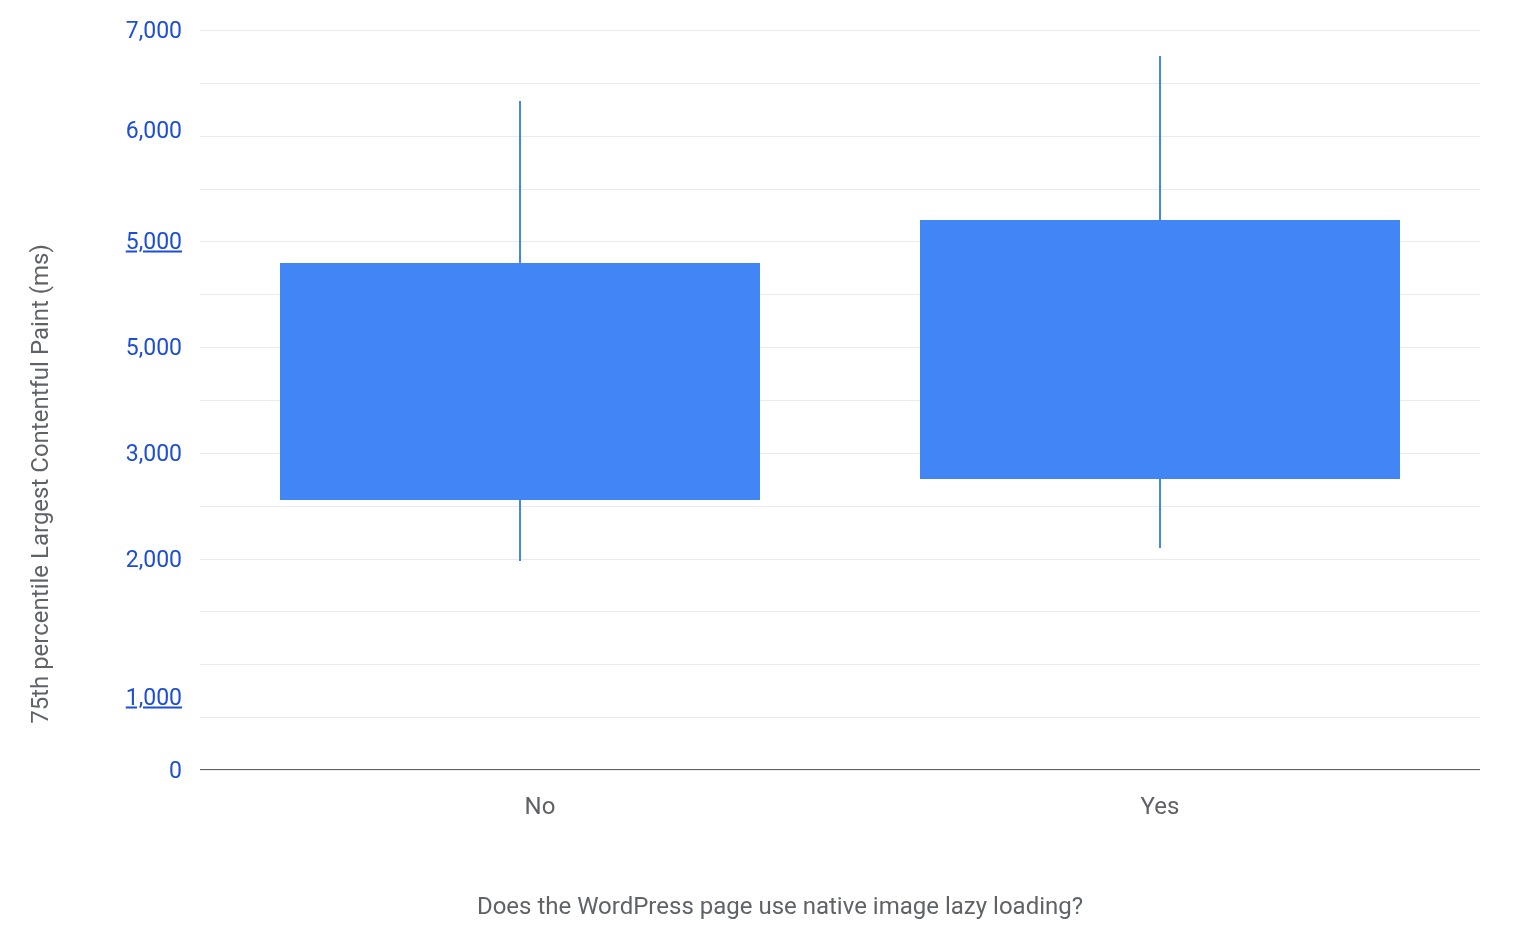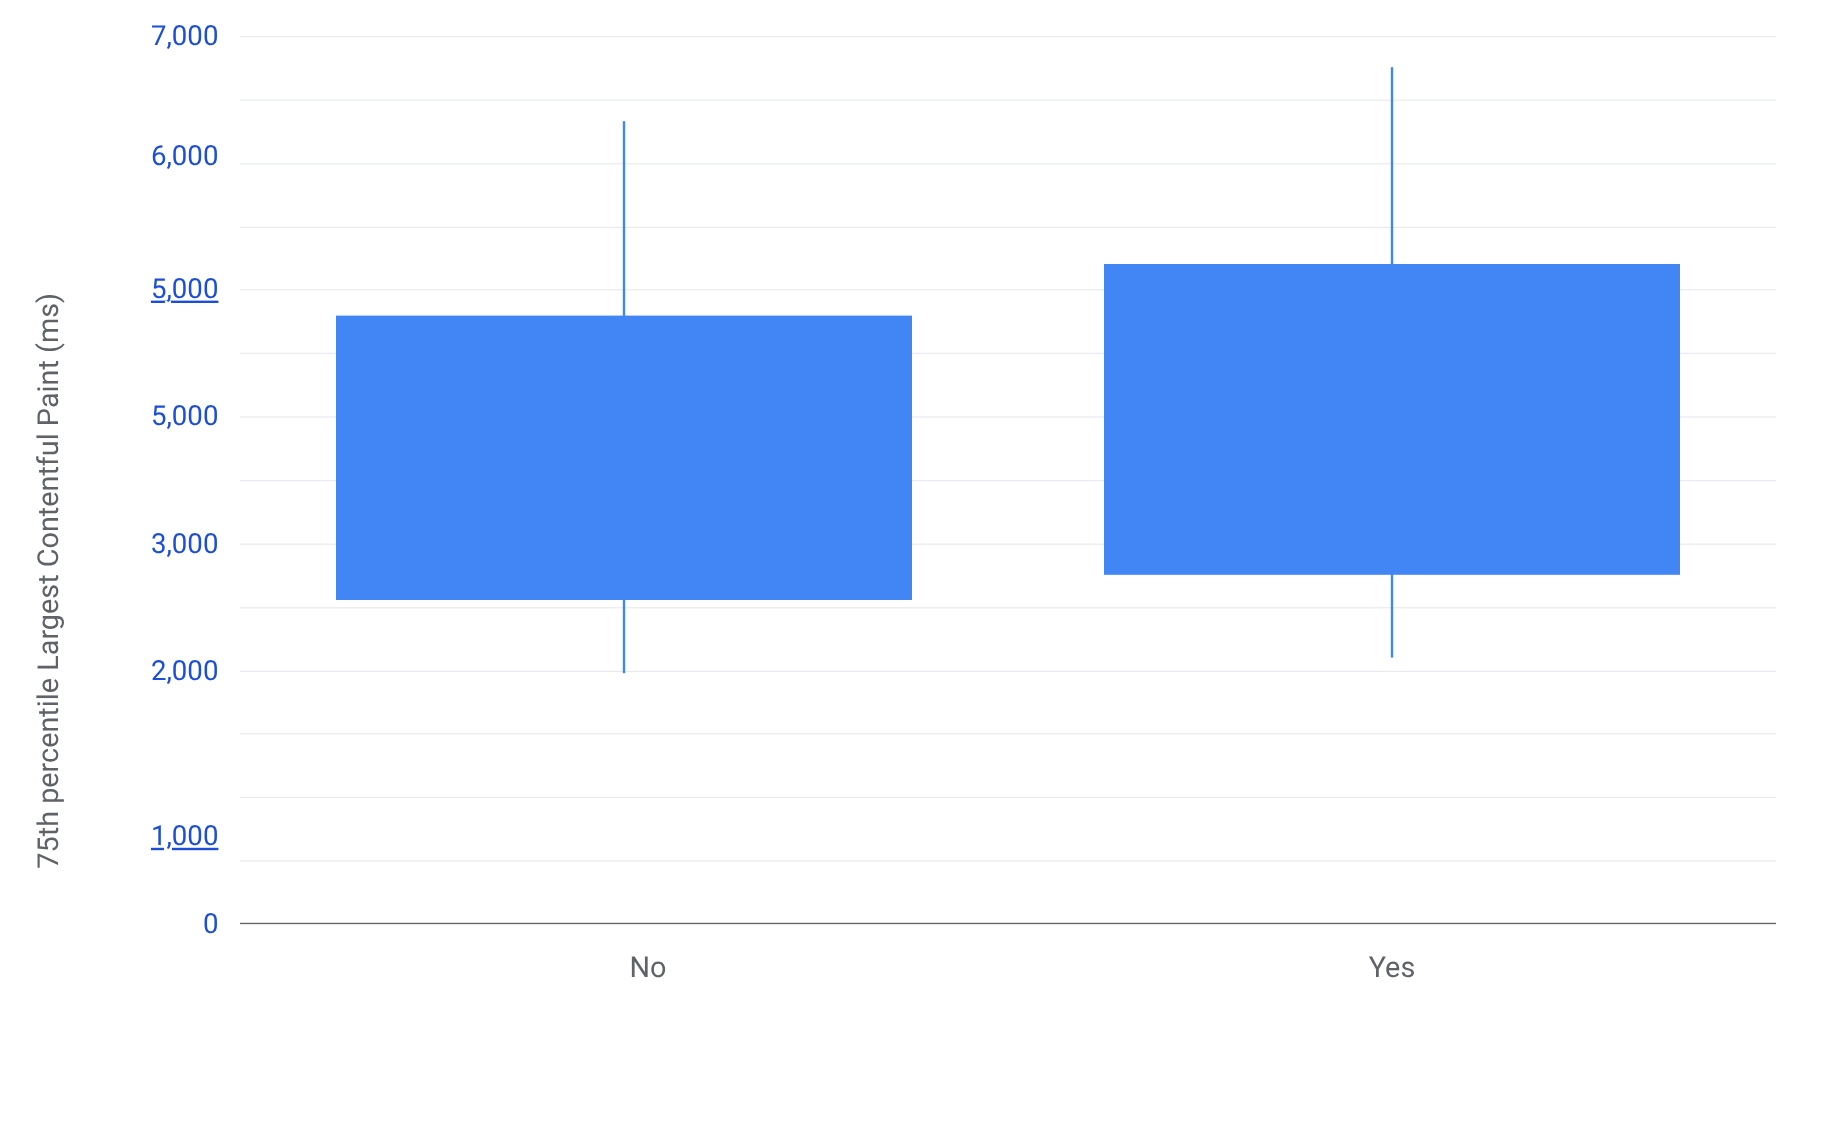--- a/index.html
+++ b/index.html
@@ -105,20 +105,21 @@
       background: #4285f4;
       left: 50%;
       transform: translateX(-50%);
     }
   </style>
 </head>
 <body>
 
 <div class="chart-container">
   <div class="y-axis-label">75th percentile Largest Contentful Paint (ms)</div>
+  <div class="x-axis-label">Does the WordPress page use native image lazy loading?</div>
 
   <div class="plot-area">
     <div class="gridlines" id="gridlines">
         <div class="gridline major" style="top: 740px;"></div>
         <div class="gridline" style="top: 687.143px;"></div>
         <div class="y-tick-label" style="top: 740px;">0</div>
         <div class="gridline major" style="top: 634.286px;"></div>
         <div class="gridline" style="top: 581.429px;"></div>
         <div class="y-tick-label" style="top: 667px; text-decoration: underline;">1,000</div>
         <div class="gridline major" style="top: 528.571px;"></div>

